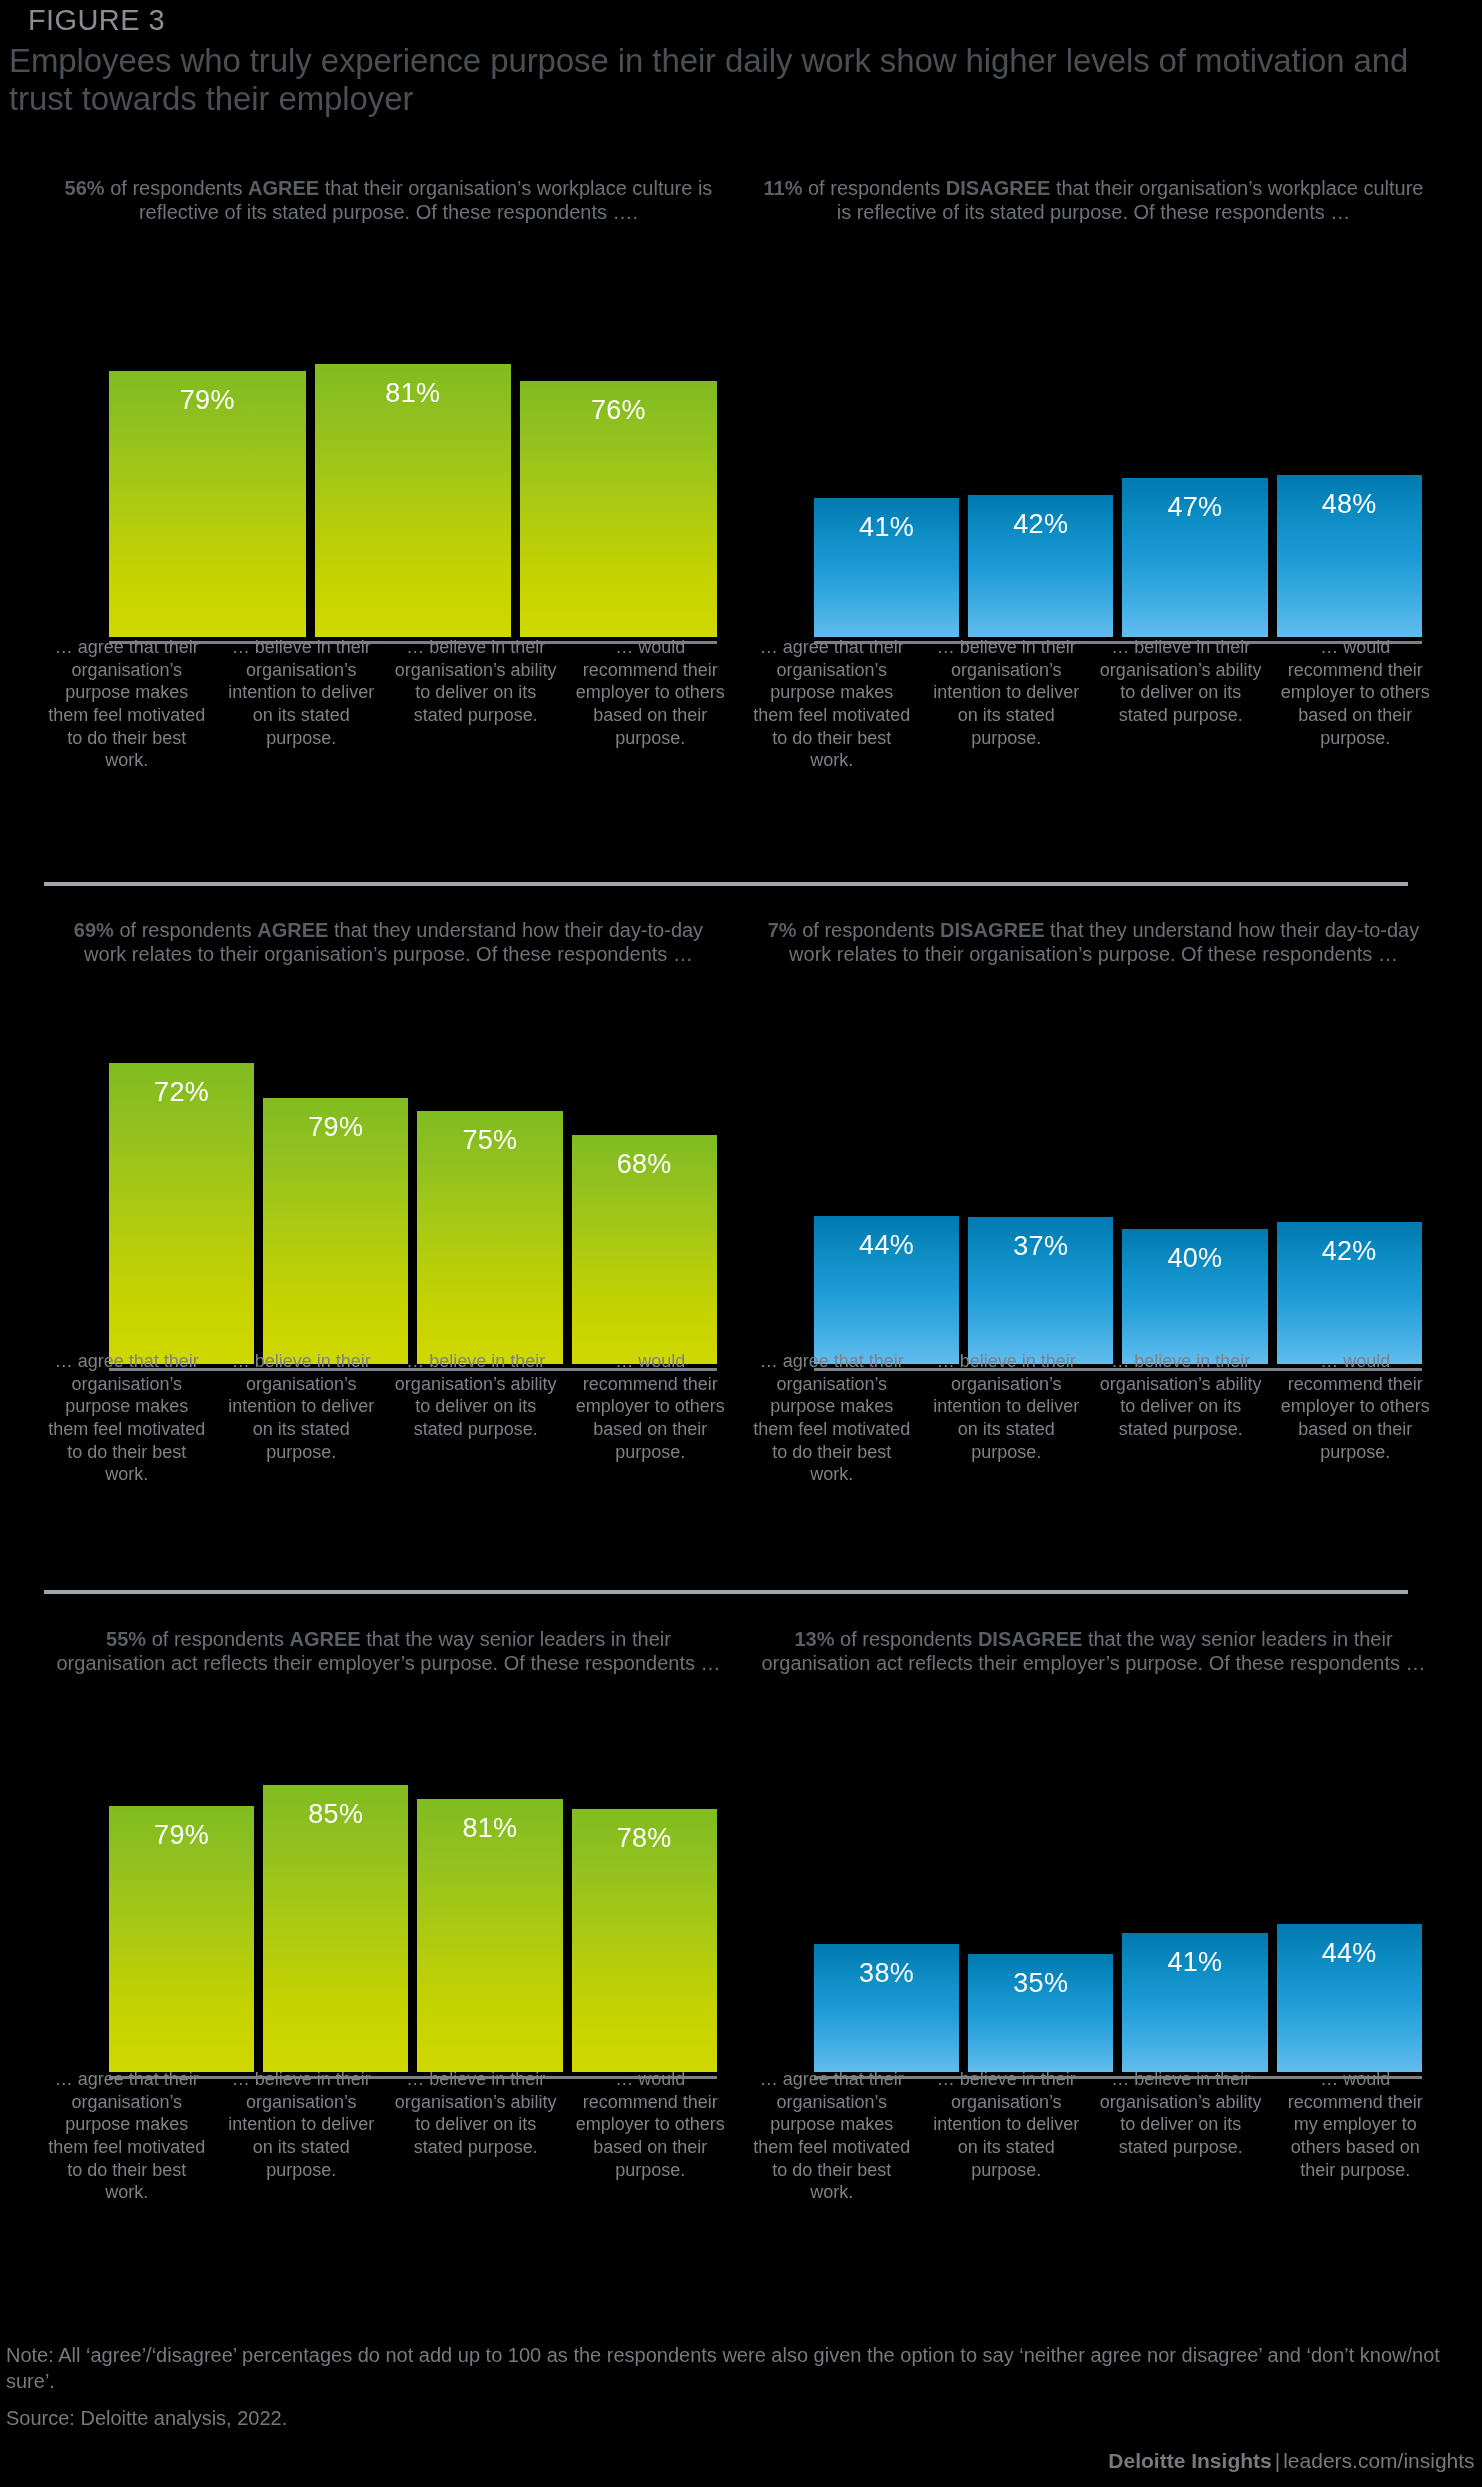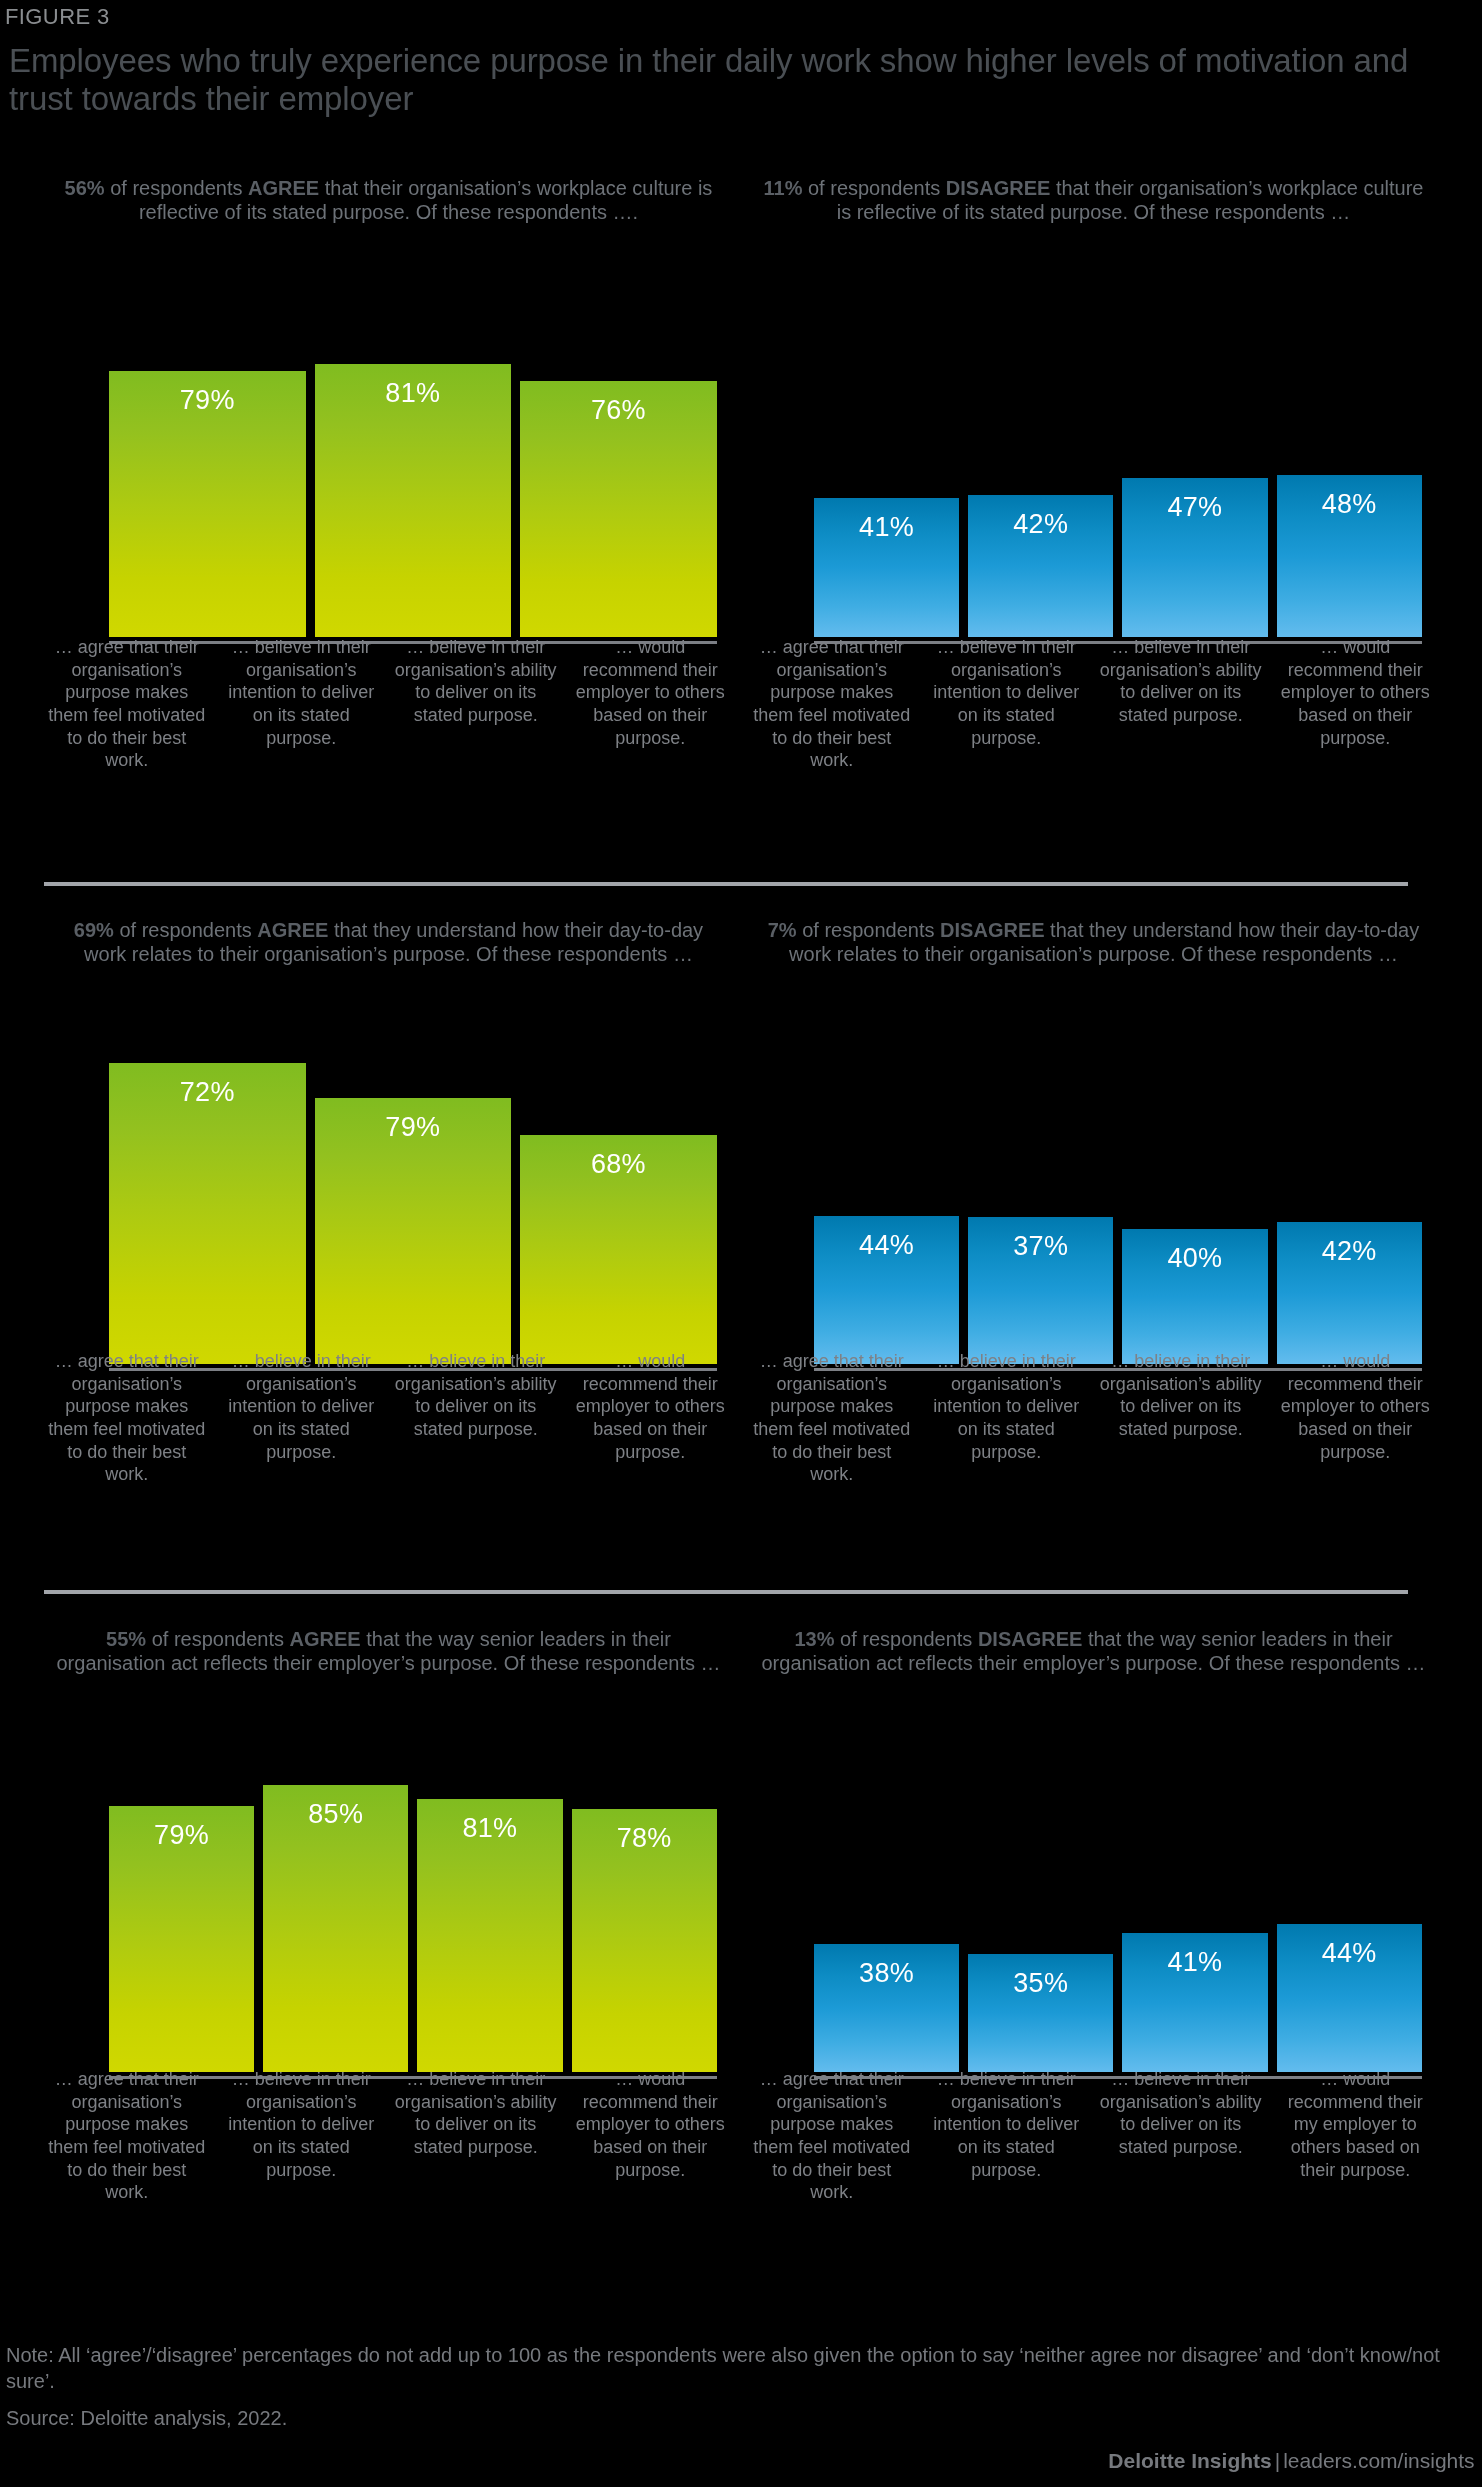--- a/index.html
+++ b/index.html
@@ -12,23 +12,23 @@
     height: 2487px;
     position: relative;
     font-family: "Liberation Sans", sans-serif;
     color: #63666A;
     overflow: hidden;
   }
 
   
   .fig-label {
     position: absolute;
-    left: 5px;
+    left: 28px;
     top: 4.4px;
-    font-size: 22px;
+    font-size: 29px;
     letter-spacing: 0.4px;
     color: #8A8D90;
     font-weight: 400;
   }
   .fig-title {
     position: absolute;
     left: 9px;
     top: 42px;
     width: 1408px;
     font-size: 33px;
@@ -233,20 +233,25 @@
           <div class="bar green" style="height: 301px;">
             <span class="bar-value">72%</span>
           </div>
         </div>
         <div class="bar-col">
           <div class="bar green" style="height: 266px;">
             <span class="bar-value">79%</span>
           </div>
         </div>
         <div class="bar-col">
+          <div class="bar green" style="height: 253px;">
+            <span class="bar-value">75%</span>
+          </div>
+        </div>
+        <div class="bar-col">
           <div class="bar green" style="height: 229px;">
             <span class="bar-value">68%</span>
           </div>
         </div>
       </div>
       <div class="baseline"></div>
     </div>
     <div class="cats" style="position: absolute; top: 1350px; left: 44px; width: 689px;">
       <div class="cat">… agree that their organisation’s purpose makes them feel motivated to do their best work.</div>
       <div class="cat">… believe in their organisation’s intention to deliver on its stated purpose.</div>

